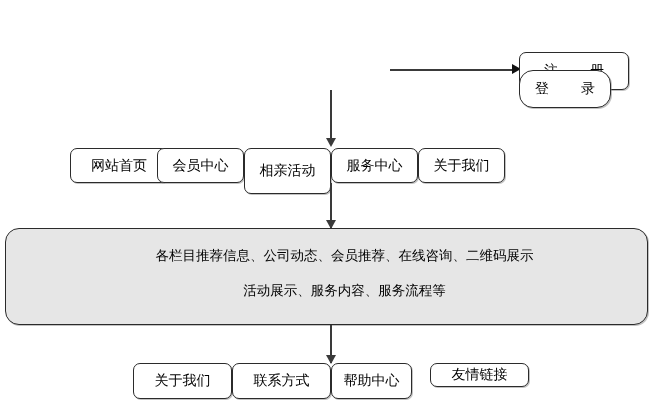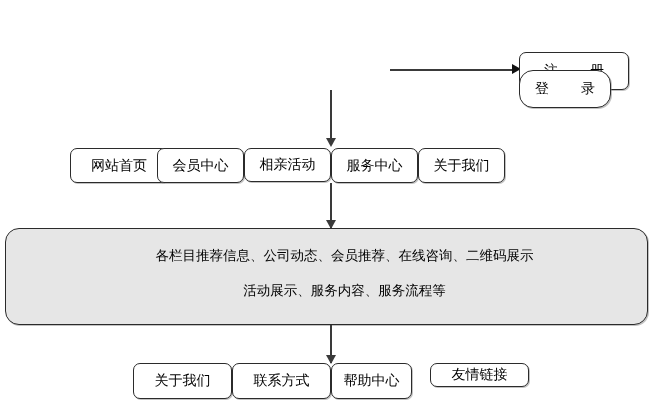--- a/index.html
+++ b/index.html
@@ -98,21 +98,21 @@
 
   <div class="vline" style="left:330px; top:90px; width:1.6px; height:53px;"></div>
   <div class="arrow-down" style="left:325.5px; top:138px;"></div>
 
   <div class="node" style="left:70px; top:148px; width:98px; height:35px;">
     <span>网站首页</span>
   </div>
   <div class="node" style="left:157px; top:148px; width:87px; height:35px;">
     <span>会员中心</span>
   </div>
-  <div class="node" style="left:244px; top:148px; width:87px; height:34px;">
+  <div class="node" style="left:244px; top:148px; width:87px; height:46px;">
     <span>相亲活动</span>
   </div>
   <div class="node" style="left:331px; top:148px; width:87px; height:35px;">
     <span>服务中心</span>
   </div>
   <div class="node" style="left:418px; top:148px; width:87px; height:35px;">
     <span>关于我们</span>
   </div>
 
   <div class="vline" style="left:330px; top:183px; width:1.6px; height:45px;"></div>

